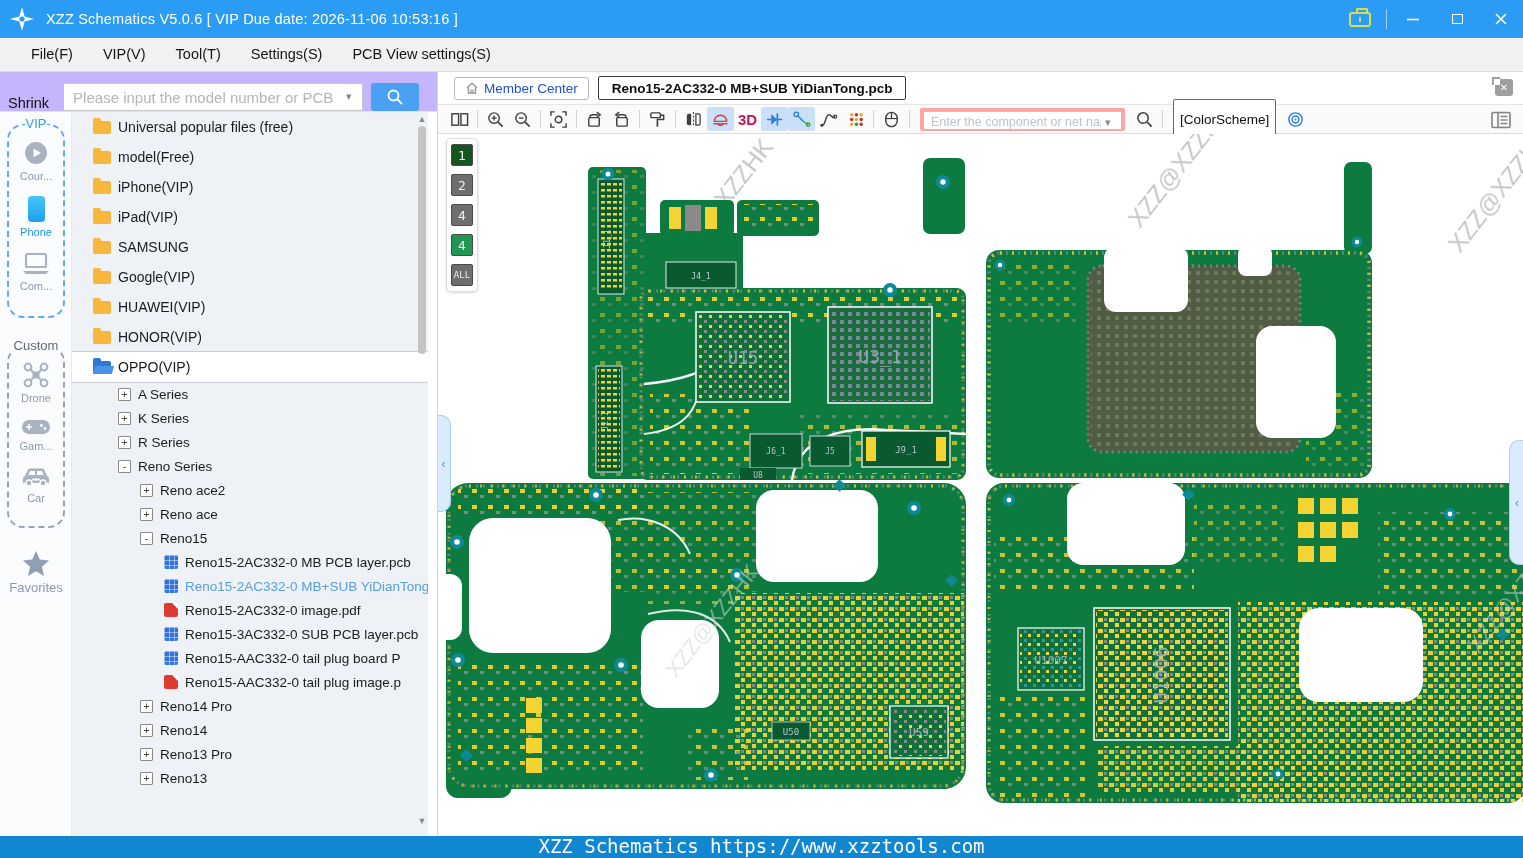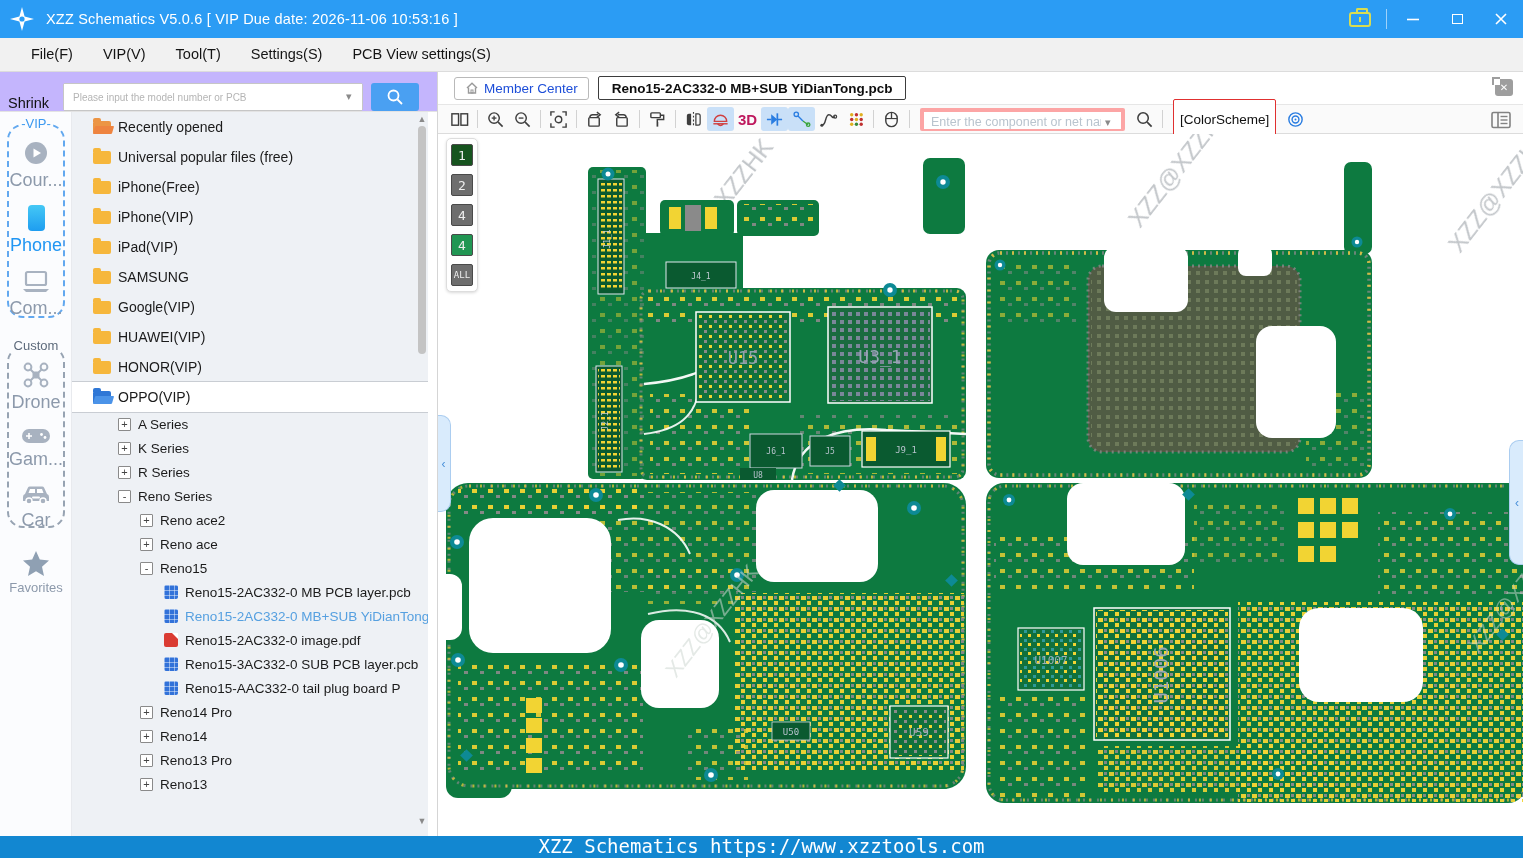--- a/index.html
+++ b/index.html
@@ -19,21 +19,21 @@
   .restore-glyph::before { content:""; position:absolute; left:3px; top:-5px; width:11px; height:10px; border:1.6px solid #fff; z-index:-1; }
 
   
   .menubar { position:absolute; left:0; top:38px; width:1523px; height:34px; background:#f1f1f1; border-bottom:1px solid #dcdcdc; display:flex; align-items:center; padding-left:16px; }
   .menu-item { padding:0 15px; font-size:14.5px; color:#141414; line-height:33px; }
 
   
   .searchrow { position:absolute; left:0; top:72px; width:437px; height:40px; background:#c4b5fd; border-bottom:1px solid #e3e3e3; display:flex; align-items:flex-end; }
   .shrink { font-size:14.5px; color:#111; margin:0 14px 0 8px; }
   .model-input { position:relative; width:300px; height:28px; border:1px solid #c6c6c6; border-radius:2px; background:#fff; }
-  .model-input input { width:100%; height:100%; border:none; outline:none; padding:0 24px 0 9px; font-size:10px; color:#333; font-family:"Liberation Sans",sans-serif; }
+  .model-input input { width:100%; height:100%; border:none; outline:none; padding:0 24px 0 9px; font-size:15px; color:#333; font-family:"Liberation Sans",sans-serif; }
   .model-input input::placeholder { color:#b5b5b5; }
   .chev { position:absolute; right:7px; top:8px; width:9px; height:9px; color:#8a8a8a; font-size:11px; line-height:9px; }
   .search-btn { margin-left:8px; width:48px; height:28px; background:#4aa0f2; border-radius:3px; display:flex; align-items:center; justify-content:center; }
 
   
   .v-divider { position:absolute; left:437px; top:72px; width:1px; height:764px; background:#d5d5d5; }
   .tabrow { position:absolute; left:438px; top:72px; width:1085px; height:32px; background:#fff; display:flex; align-items:center; }
   .member-btn { margin-left:16px; height:23px; border:1px solid #b9b9b9; border-radius:3px; display:flex; align-items:center; gap:5px; padding:0 10px; color:#1d4ed8; font-size:13.5px; background:#fff; }
   .pcb-tab { margin-left:9px; height:24px; border:1px solid #3c3c3c; border-radius:2px; background:#fff; display:flex; align-items:center; padding:0 13px; font-size:13.5px; font-weight:bold; color:#0d0d0d; }
   .closepanel { position:absolute; right:10px; top:7px; width:18px; height:17px; background:#9e9e9e; border-radius:3px; color:#fff; font-size:10px; display:flex; align-items:center; justify-content:center; }
@@ -51,21 +51,21 @@
   .colorscheme { border:1px solid #e03030; border-radius:2px; height:40px; padding:0 6px; font-size:13.5px; color:#101010; display:flex; align-items:center; margin:0 6px; background:#fff; }
   .panel-icon { position:absolute; right:12px; top:6px; }
 
   
   .rail { position:absolute; left:0; top:112px; width:72px; height:724px; background:#fbfcfe; border-right:1px solid #e8eaee; }
   .groupbox { position:absolute; left:7px; width:58px; border:2px dashed #62a8ef; border-radius:16px; }
   .groupbox.custom { border-color:#97a3b2; }
   .legend { position:absolute; top:-10px; left:50%; transform:translateX(-50%); background:#fbfcfe; padding:0 2px; font-size:13px; color:#3d9af0; white-space:nowrap; }
   .groupbox.custom .legend { color:#5e6b7c; }
   .rail-item { display:flex; flex-direction:column; align-items:center; margin:14px 0 6px; }
-  .rail-item .lab { font-size:18px; color:#8c99ab; margin-top:4px; max-width:56px; overflow:hidden; white-space:nowrap; }
+  .rail-item .lab { font-size:11px; color:#8c99ab; margin-top:4px; max-width:56px; overflow:hidden; white-space:nowrap; }
   .rail-item .lab.blue { color:#2196f3; }
   .phone-ic { width:17px; height:26px; border-radius:4px; background:linear-gradient(#45c8f5,#1e9df0); }
   .fav { position:absolute; left:0; width:72px; top:438px; display:flex; flex-direction:column; align-items:center; }
   .fav .lab { font-size:13px; color:#8c99ab; margin-top:2px; }
   .drag-tab { position:absolute; left:83px; top:345px; width:7px; height:27px; background:#2b9cf4; border-radius:2px; }
 
   
   .tree { position:absolute; left:72px; top:112px; width:356px; height:724px; background:#eef1f5; overflow:hidden; }
   .trow { display:flex; align-items:center; gap:7px; padding-left:21px; white-space:nowrap; overflow:hidden; }
   .trow.h30 { height:30px; } .trow.h24 { height:24px; }
@@ -383,37 +383,30 @@
     <svg class="icon" width="30" height="28" viewBox="0 0 30 28">
       <path d="M15 1 L18.8 9.6 L28 10.6 L21 16.8 L23 26 L15 21.2 L7 26 L9 16.8 L2 10.6 L11.2 9.6 Z" fill="#8fa0b3"></path>
     </svg>
     <span class="lab">Favorites</span>
   </div>
 </div>
 <div class="drag-tab"></div>
 
 <div class="tree">
   <div class="trow h30">
-    <span class="fold open orange">
-        <span class="b"></span>
-        <span class="f"></span>
-      </span>
-    <span class="tlabel">Recently opened</span>
+    <span class="fold">
+        <span class="b"></span>
+      </span>
+    <span class="tlabel">Universal popular files (free)</span>
   </div>
   <div class="trow h30">
     <span class="fold">
         <span class="b"></span>
       </span>
-    <span class="tlabel">Universal popular files (free)</span>
-  </div>
-  <div class="trow h30">
-    <span class="fold">
-        <span class="b"></span>
-      </span>
-    <span class="tlabel">iPhone(Free)</span>
+    <span class="tlabel">model(Free)</span>
   </div>
   <div class="trow h30">
     <span class="fold">
         <span class="b"></span>
       </span>
     <span class="tlabel">iPhone(VIP)</span>
   </div>
   <div class="trow h30">
     <span class="fold">
         <span class="b"></span>
@@ -492,20 +485,24 @@
     <span class="ficon fpdf"></span>
     <span class="tlabel">Reno15-2AC332-0 image.pdf</span>
   </div>
   <div class="trow h24 sm lv3">
     <span class="ficon fpcb"></span>
     <span class="tlabel">Reno15-3AC332-0 SUB PCB layer.pcb</span>
   </div>
   <div class="trow h24 sm lv3">
     <span class="ficon fpcb"></span>
     <span class="tlabel">Reno15-AAC332-0 tail plug board P</span>
+  </div>
+  <div class="trow h24 sm lv3">
+    <span class="ficon fpdf"></span>
+    <span class="tlabel">Reno15-AAC332-0 tail plug image.p</span>
   </div>
   <div class="trow h24 sm lv2">
     <span class="exp">+</span>
     <span class="tlabel">Reno14 Pro</span>
   </div>
   <div class="trow h24 sm lv2">
     <span class="exp">+</span>
     <span class="tlabel">Reno14</span>
   </div>
   <div class="trow h24 sm lv2">

